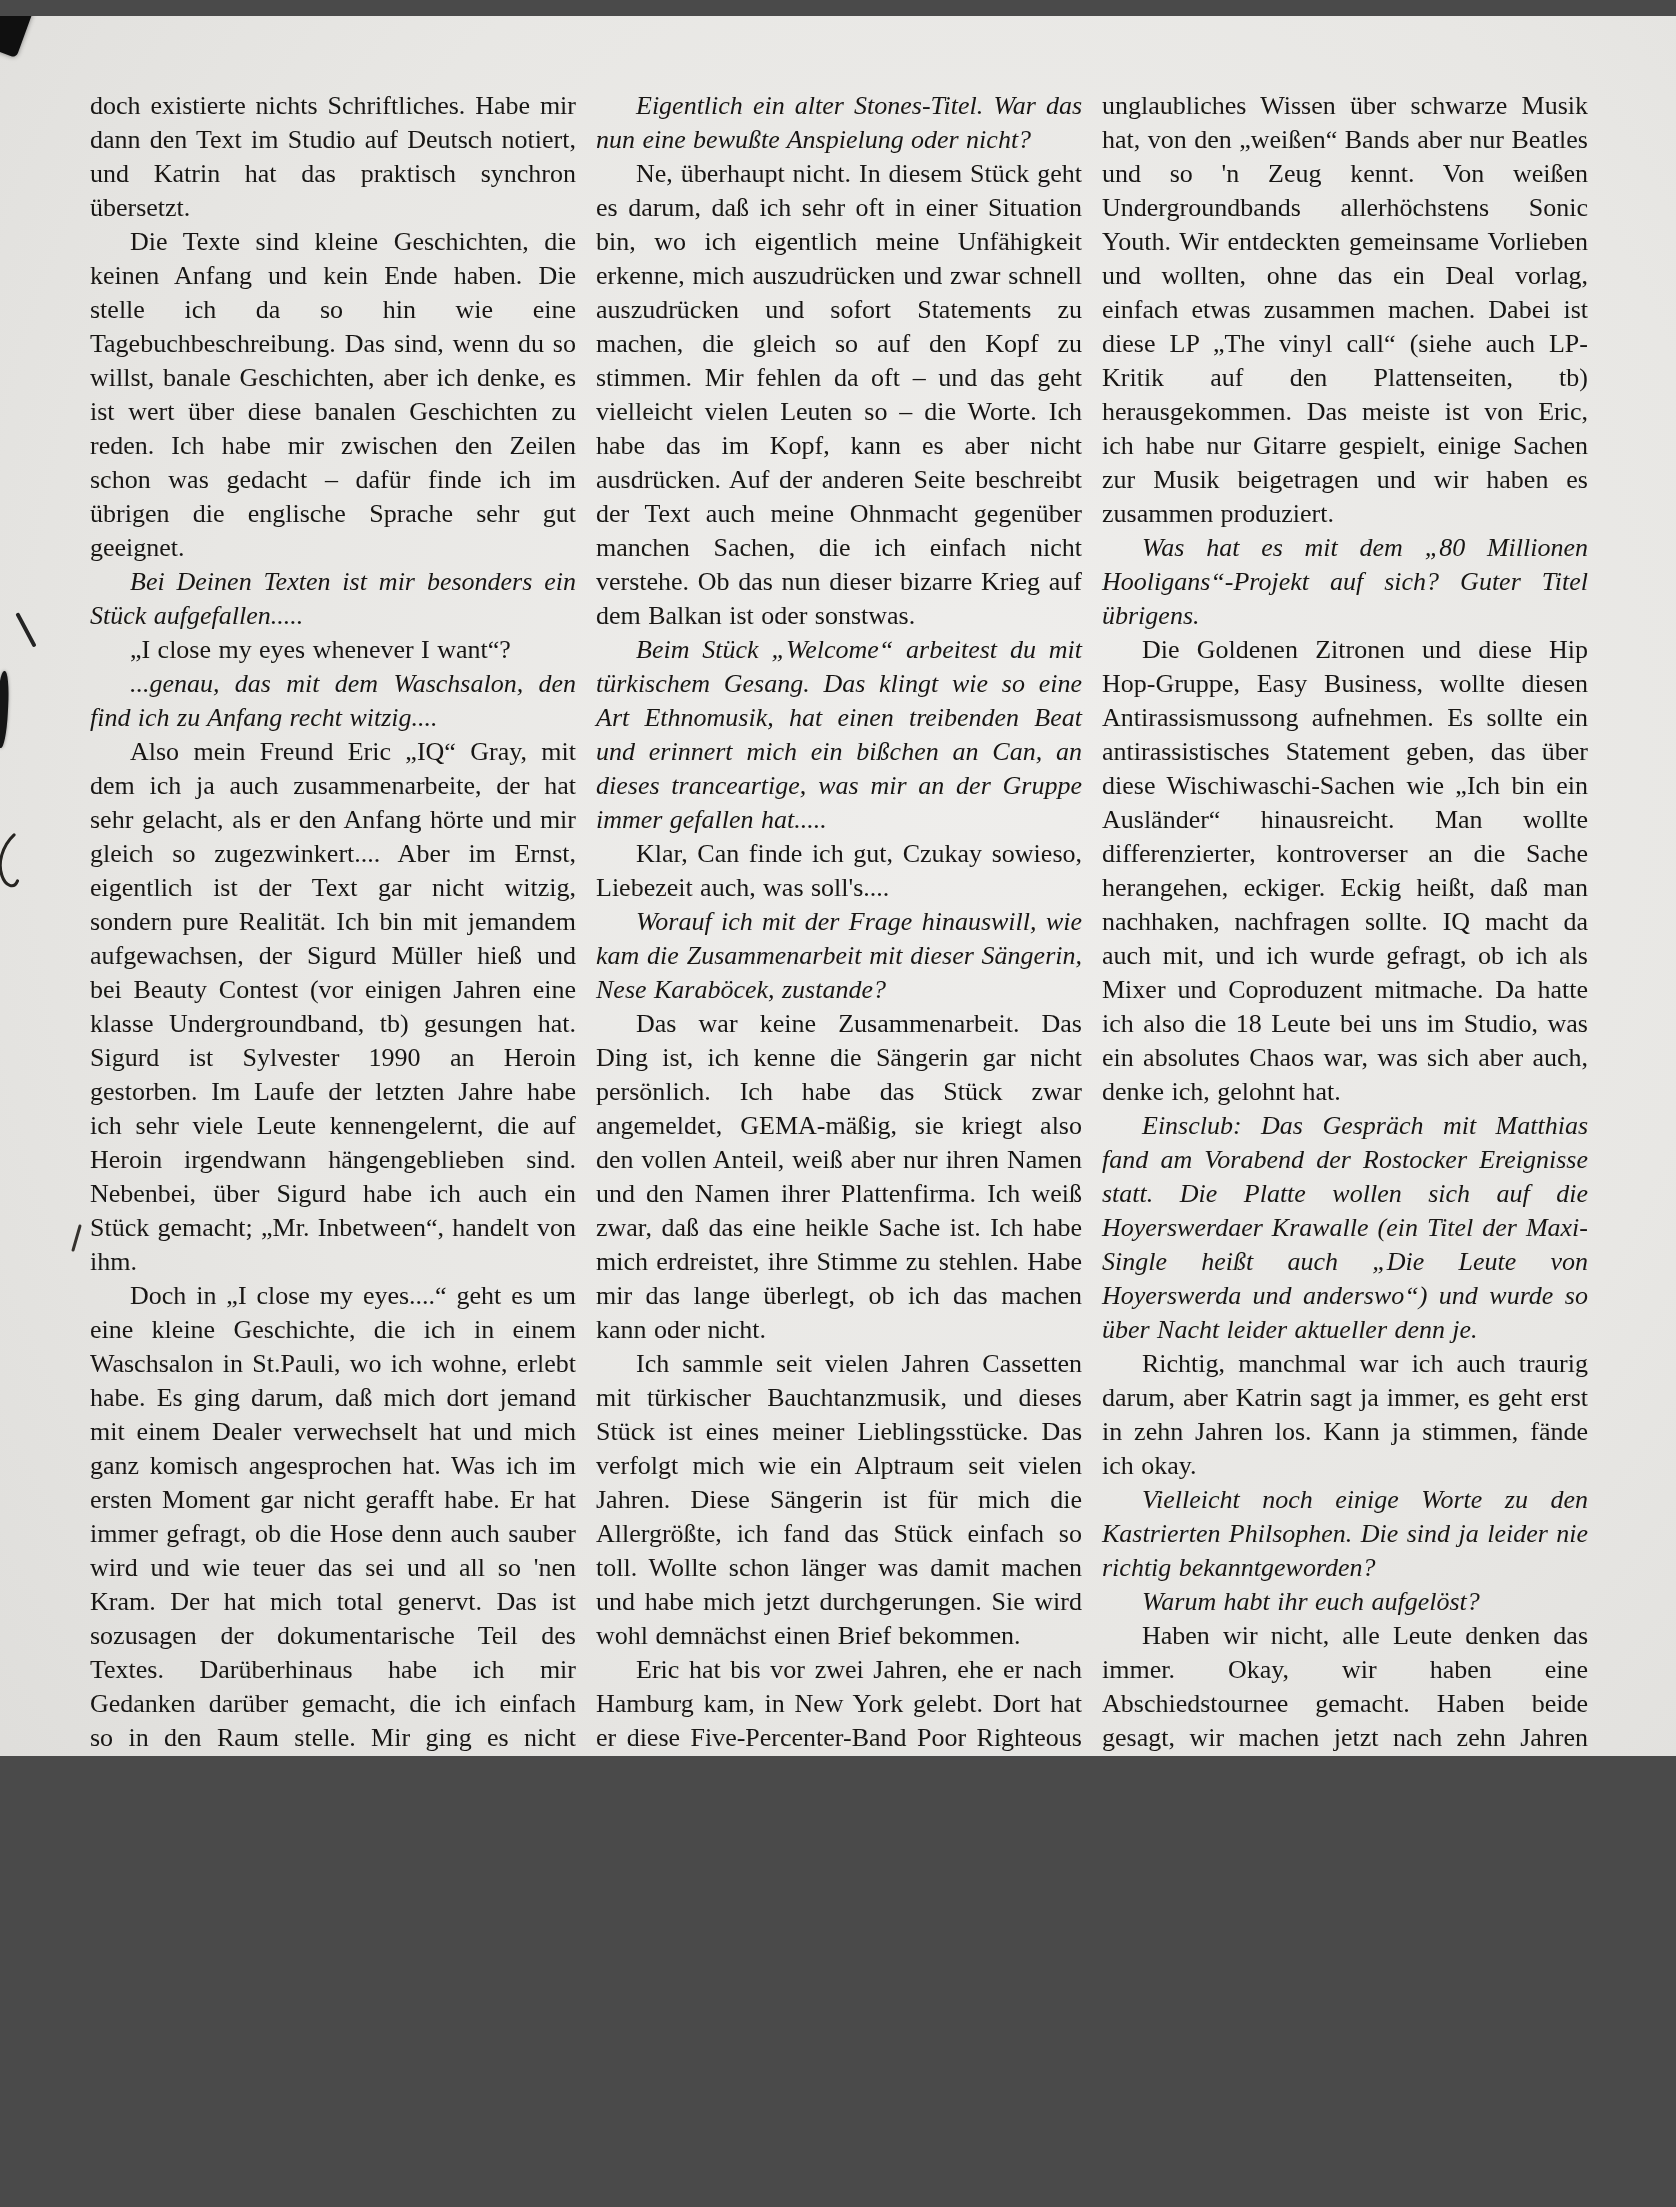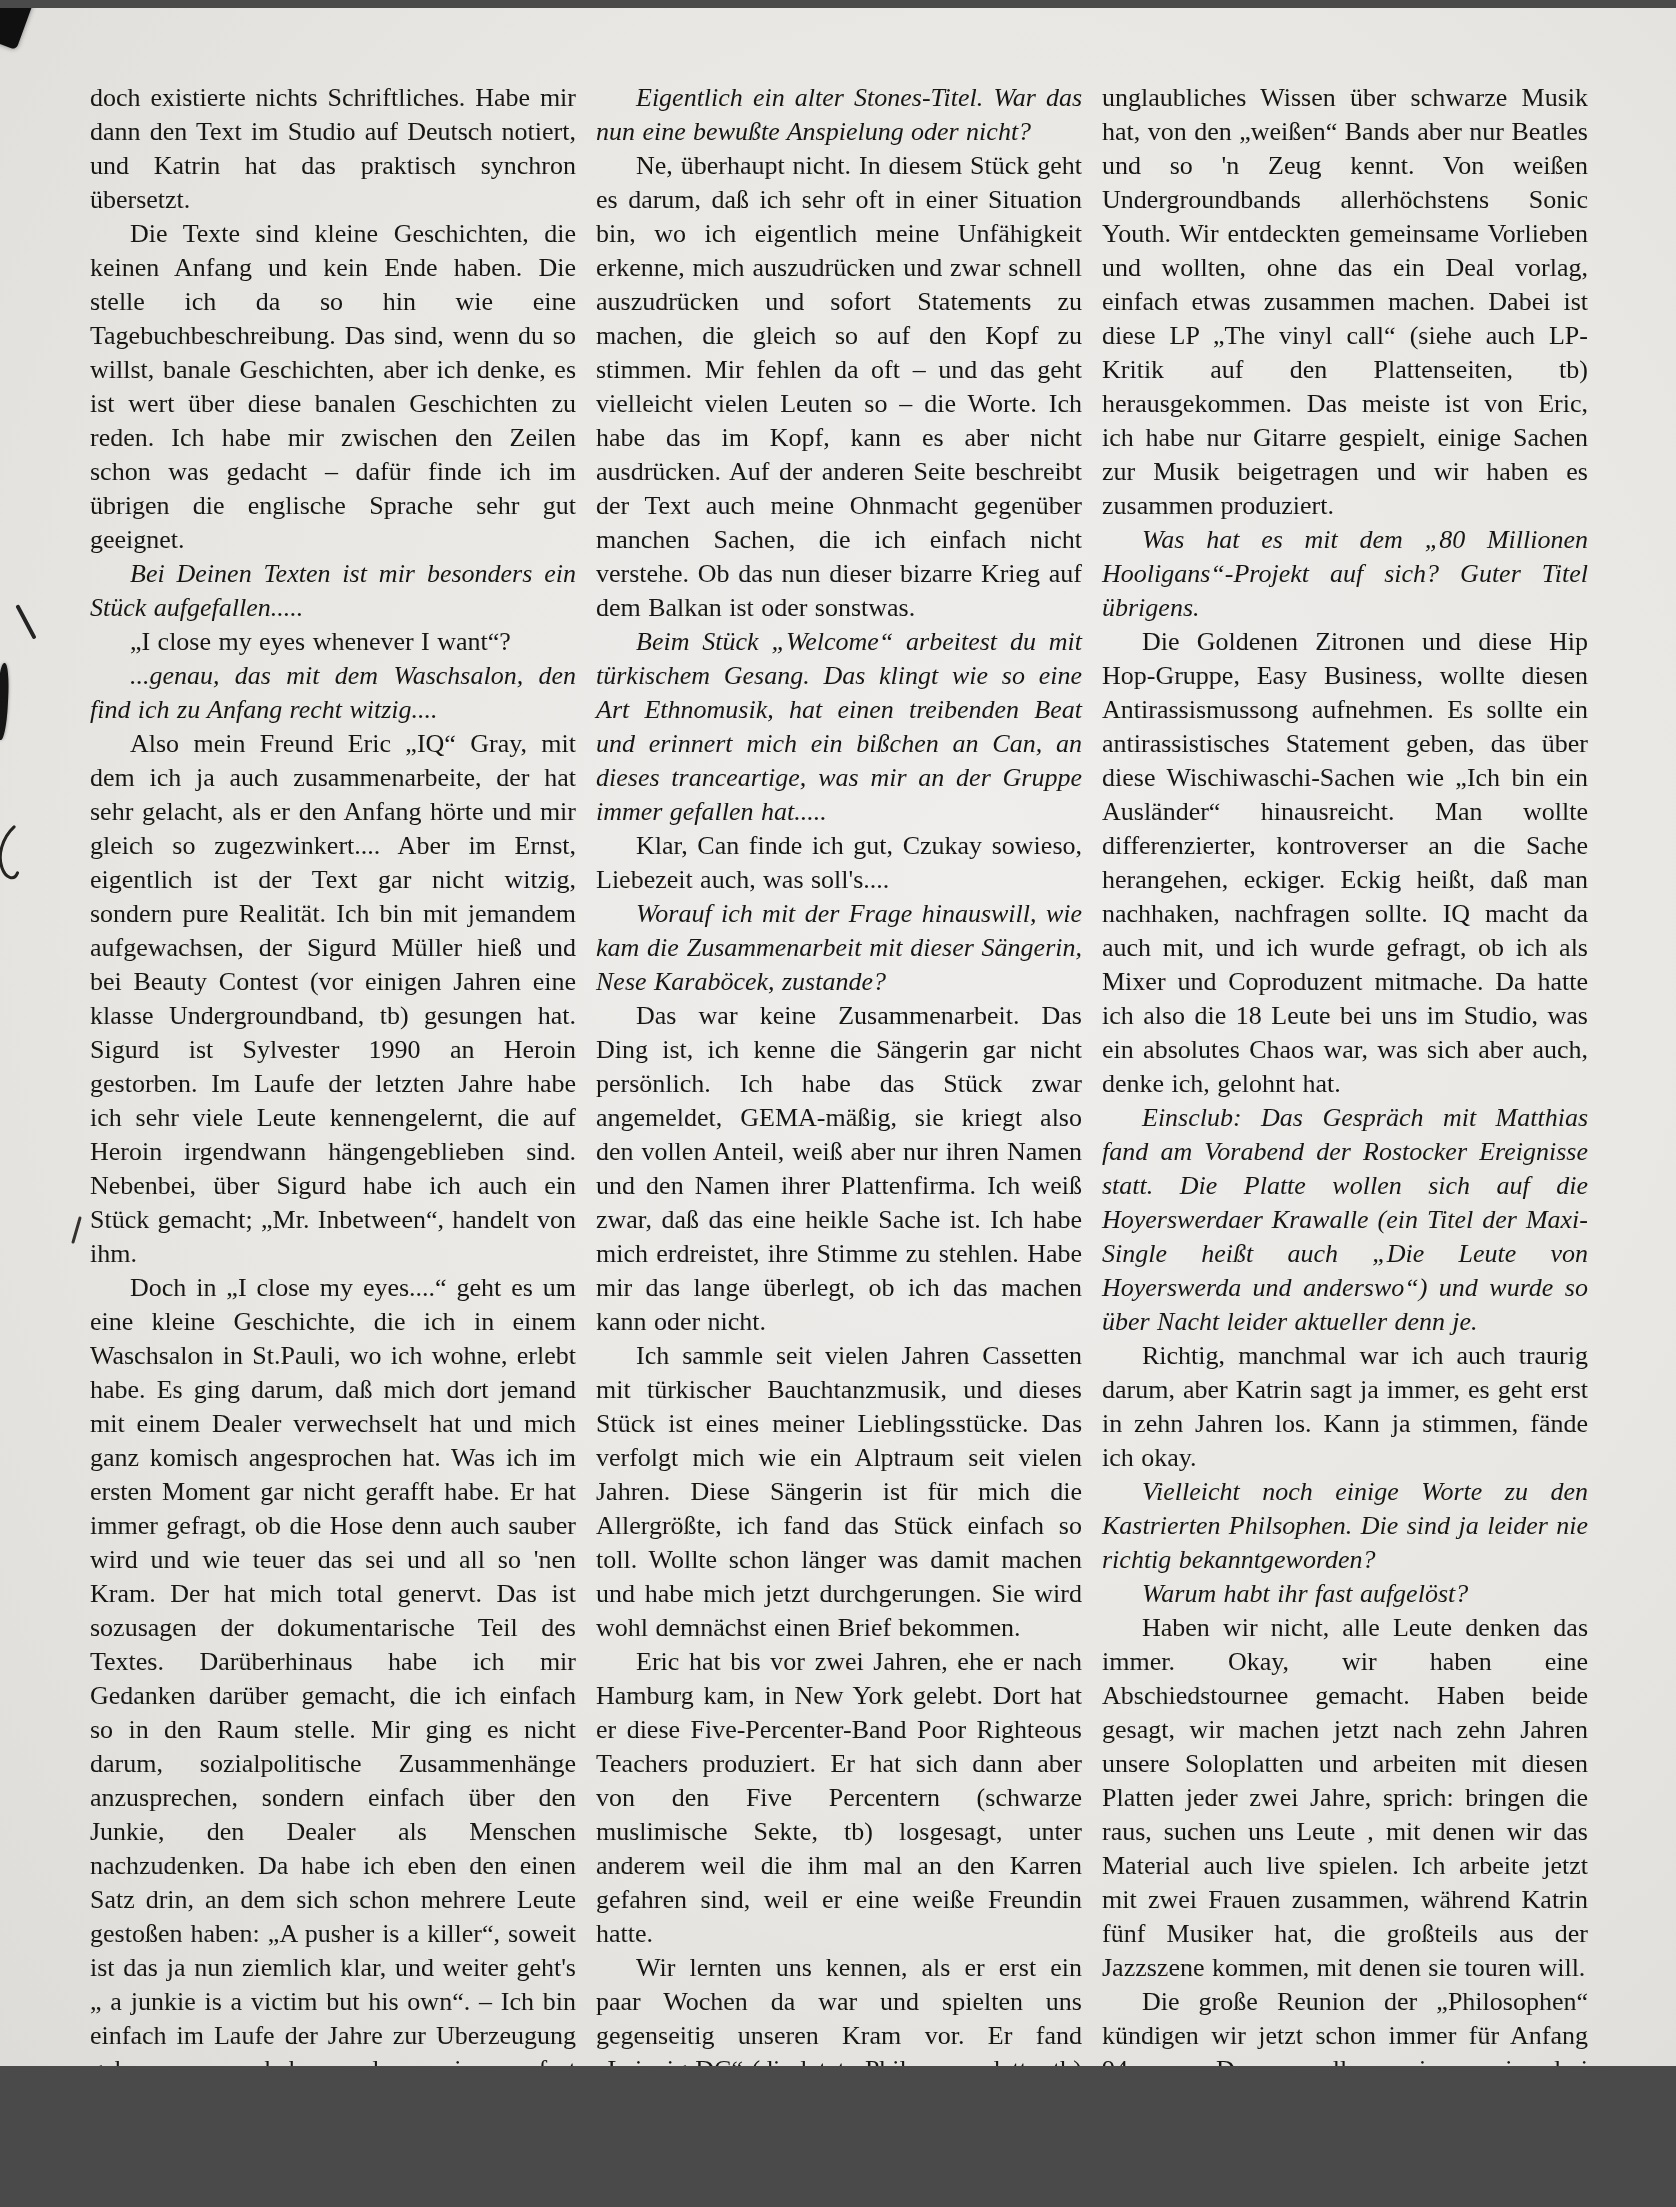--- a/index.html
+++ b/index.html
@@ -1,19 +1,19 @@
 <!DOCTYPE html>
 <html lang="de" style="font-size:14px"><head>
 <meta charset="utf-8">
 <style>
   html,body{margin:0;padding:0;background:#4a4a4a;}
   .page{
     position:relative;
-    width:1677px;height:2058px;
-    margin:8px auto;
+    width:1677px;height:1740px;
+    margin:16px auto;
     overflow:hidden;
     background:#e8e7e4;
     background-image:
       radial-gradient(ellipse 1397px 1659px at 58% 42%, #efeeec 0%, #e8e7e4 55%, #dddcd9 100%),
       linear-gradient(180deg, #d8d7d4 0%, rgba(216,215,212,0) 3%);
     font-family:"Liberation Serif","DejaVu Serif",serif;
     color:#181614;
   }
   .columns{
     position:absolute;left:90px;top:73px;
@@ -113,21 +113,21 @@
         <p class="para">Eric hat bis vor zwei Jahren, ehe er nach Hamburg kam, in New York gelebt. Dort hat er diese Five-Percenter-Band Poor Righteous Teachers produziert. Er hat sich dann aber von den Five Percentern (schwarze muslimische Sekte, tb) losgesagt, unter anderem weil die ihm mal an den Karren gefahren sind, weil er eine weiße Freundin hatte.</p>
         <p class="para">Wir lernten uns kennen, als er erst ein paar Wochen da war und spielten uns gegenseitig unseren Kram vor. Er fand „Leipzig DC“ (die letzte Philosopenplatte, tb) erstaunlicherweise gut, hatte aber solche Musik noch nie gehört. – Das ist überhaupt sehr interessant, weil Eric ein</p>
       </div>
     <div class="col">
         <p class="para cont">unglaubliches Wissen über schwarze Musik hat, von den „weißen“ Bands aber nur Beatles und so 'n Zeug kennt. Von weißen Undergroundbands allerhöchstens Sonic Youth. Wir entdeckten gemeinsame Vorlieben und wollten, ohne das ein Deal vorlag, einfach etwas zusammen machen. Dabei ist diese LP „The vinyl call“ (siehe auch LP-Kritik auf den Plattenseiten, tb) herausgekommen. Das meiste ist von Eric, ich habe nur Gitarre gespielt, einige Sachen zur Musik beigetragen und wir haben es zusammen produziert.</p>
         <p class="para q">Was hat es mit dem „80 Millionen Hooligans“-Projekt auf sich? Guter Titel übrigens.</p>
         <p class="para">Die Goldenen Zitronen und diese Hip Hop-Gruppe, Easy Business, wollte diesen Antirassismussong aufnehmen. Es sollte ein antirassistisches Statement geben, das über diese Wischiwaschi-Sachen wie „Ich bin ein Ausländer“ hinausreicht. Man wollte differenzierter, kontroverser an die Sache herangehen, eckiger. Eckig heißt, daß man nachhaken, nachfragen sollte. IQ macht da auch mit, und ich wurde gefragt, ob ich als Mixer und Coproduzent mitmache. Da hatte ich also die 18 Leute bei uns im Studio, was ein absolutes Chaos war, was sich aber auch, denke ich, gelohnt hat.</p>
         <p class="para q">Einsclub: Das Gespräch mit Matthias fand am Vorabend der Rostocker Ereignisse statt. Die Platte wollen sich auf die Hoyerswerdaer Krawalle (ein Titel der Maxi-Single heißt auch „Die Leute von Hoyerswerda und anderswo“) und wurde so über Nacht leider aktueller denn je.</p>
         <p class="para">Richtig, manchmal war ich auch traurig darum, aber Katrin sagt ja immer, es geht erst in zehn Jahren los. Kann ja stimmen, fände ich okay.</p>
         <p class="para q">Vielleicht noch einige Worte zu den Kastrierten Philsophen. Die sind ja leider nie richtig bekanntgeworden?</p>
-        <p class="para q">Warum habt ihr fast aufgelöst?</p>
+        <p class="para q">Warum habt ihr euch aufgelöst?</p>
         <p class="para">Haben wir nicht, alle Leute denken das immer. Okay, wir haben eine Abschiedstournee gemacht. Haben beide gesagt, wir machen jetzt nach zehn Jahren unsere Soloplatten und arbeiten mit diesen Platten jeder zwei Jahre, sprich: bringen die raus, suchen uns Leute , mit denen wir das Material auch live spielen. Ich arbeite jetzt mit zwei Frauen zusammen, während Katrin fünf Musiker hat, die großteils aus der Jazzszene kommen, mit denen sie touren will.</p>
         <p class="para">Die große Reunion der „Philosophen“ kündigen wir jetzt schon immer für Anfang 94 an. Dann wollen wir zwei, drei ausgewählte Konzerte geben, die mindestens 4 1/2 Stunden lang sind. Wir hatten bei der letzten Tour schon 3 bis 3 1/2 Stunden gespielt. Doch wir träumen davon Konzerte zu machen, die unglaublich lang sind und die Leute total überfordern.</p>
       </div>
   </div>
 
   <div class="footer">
     <span>10/92 NEUES NEBELHORN 37</span>
   </div>
 
 </div>

